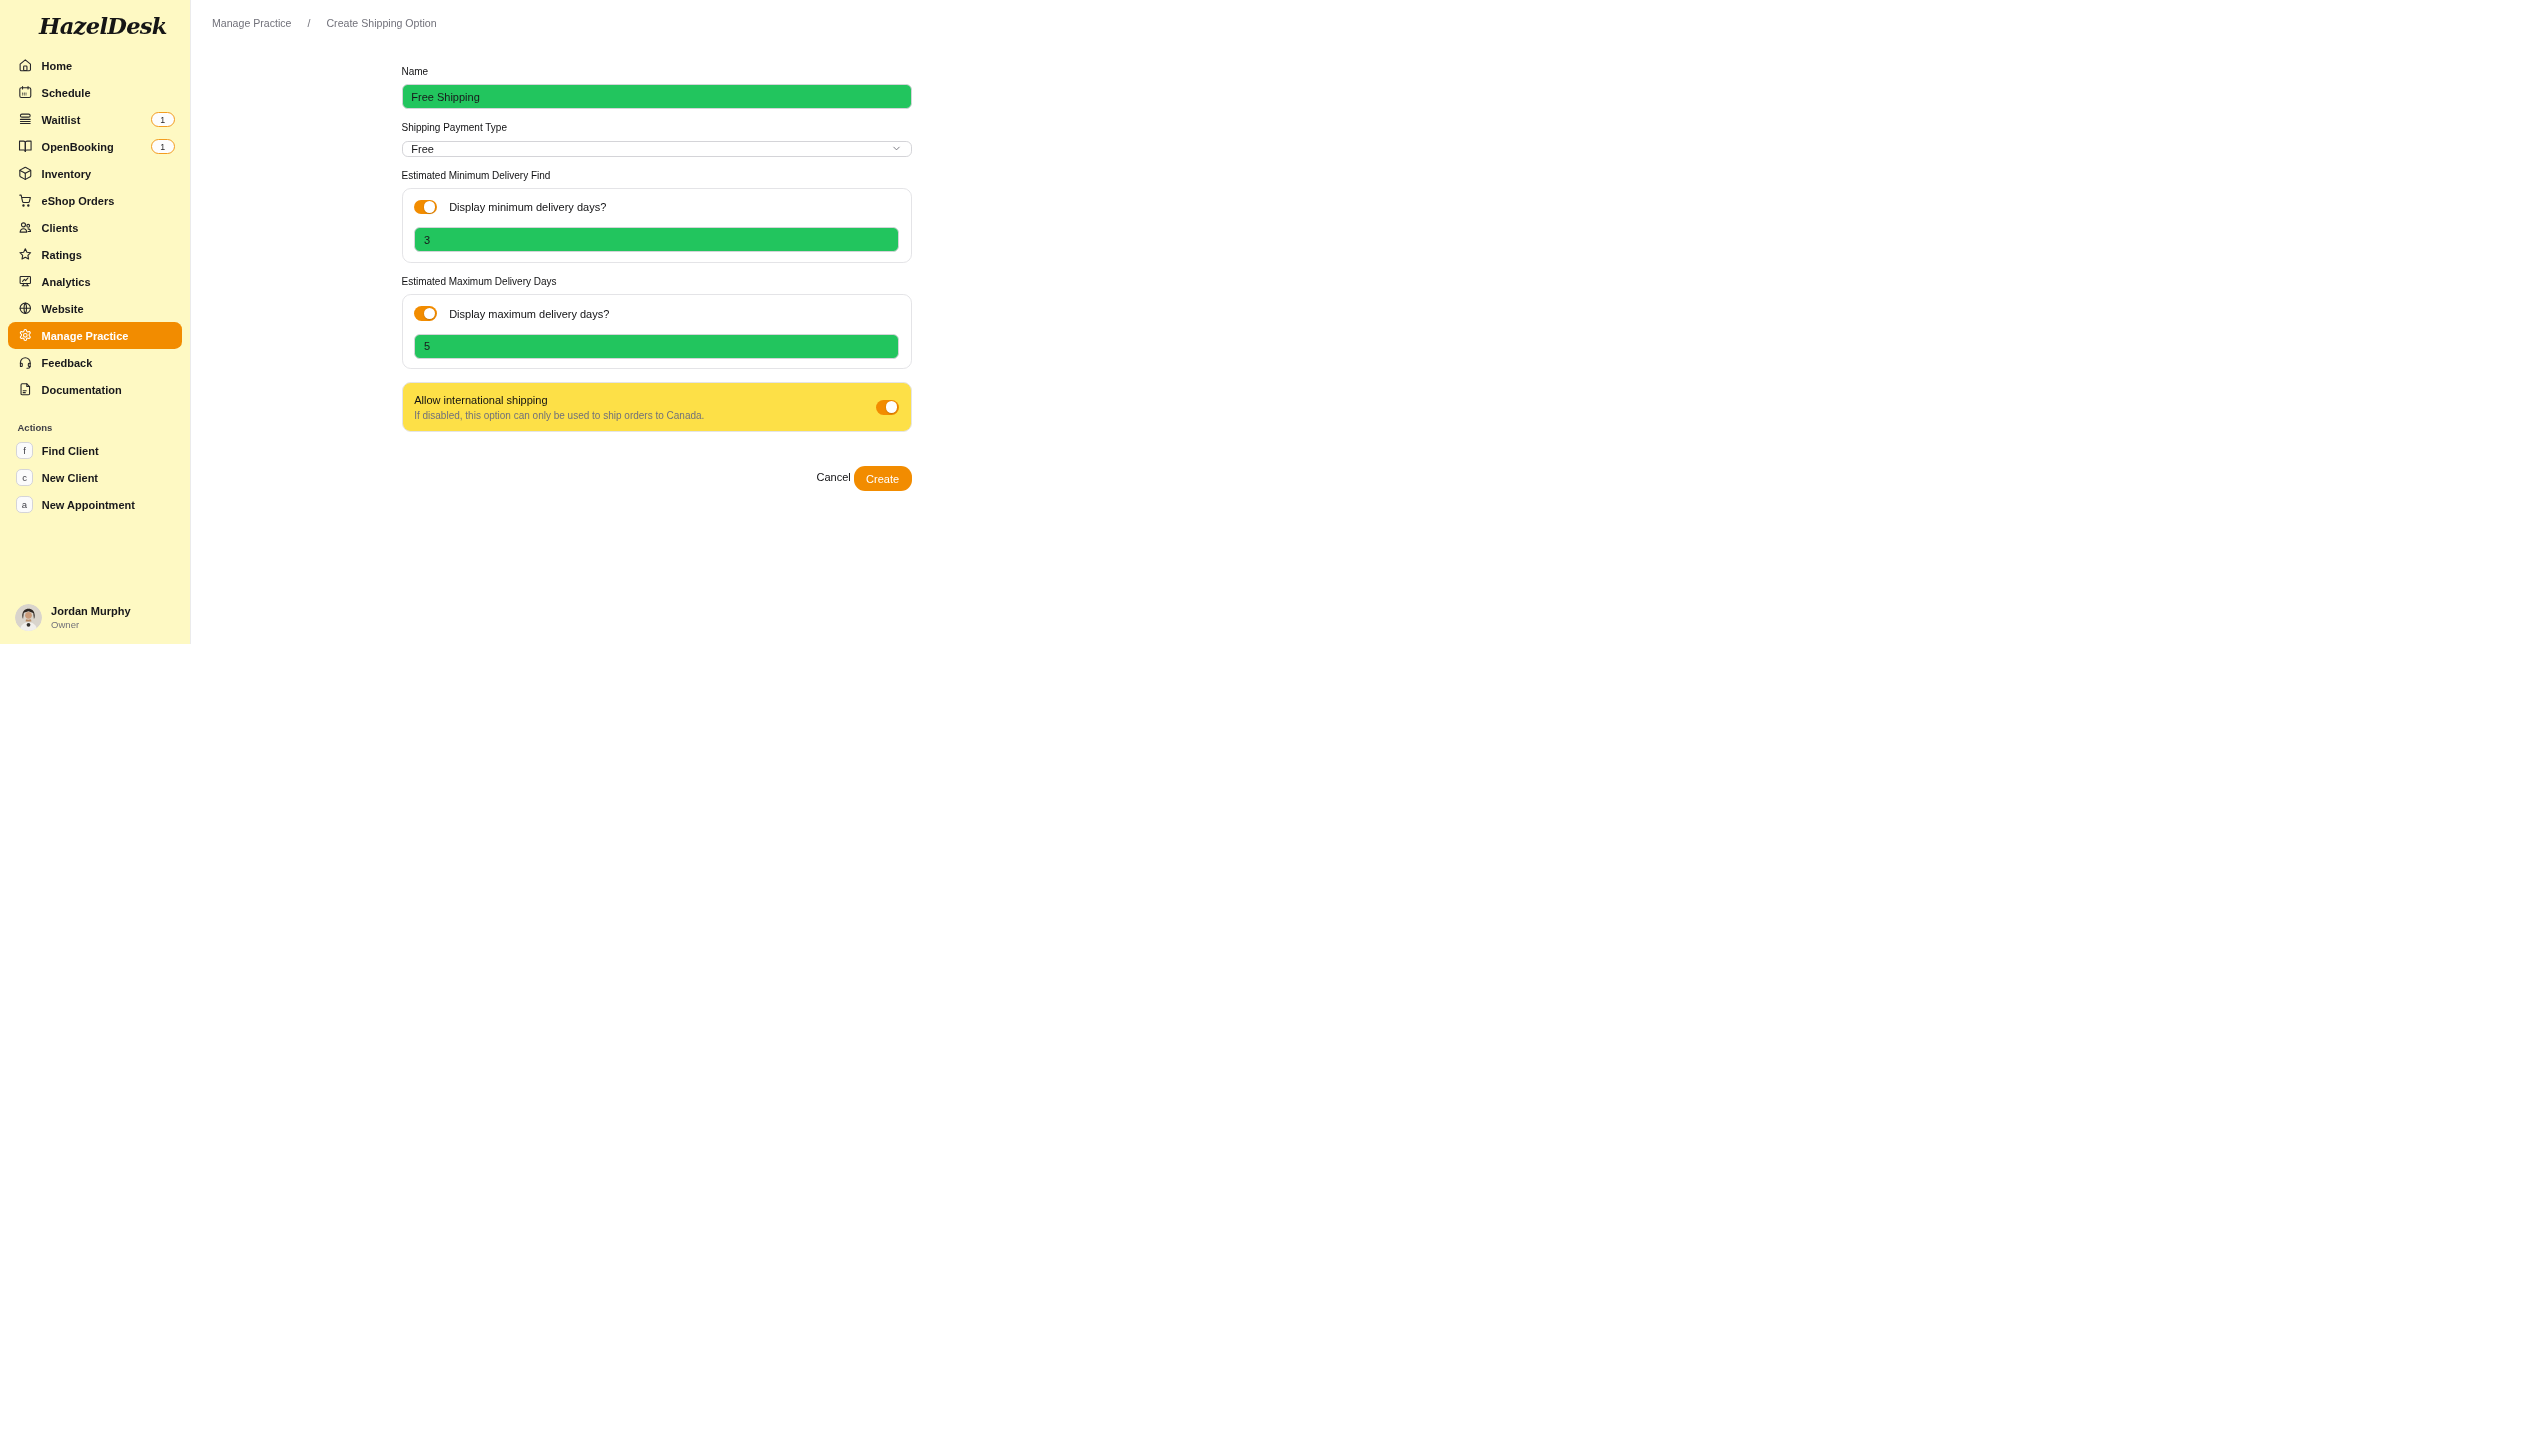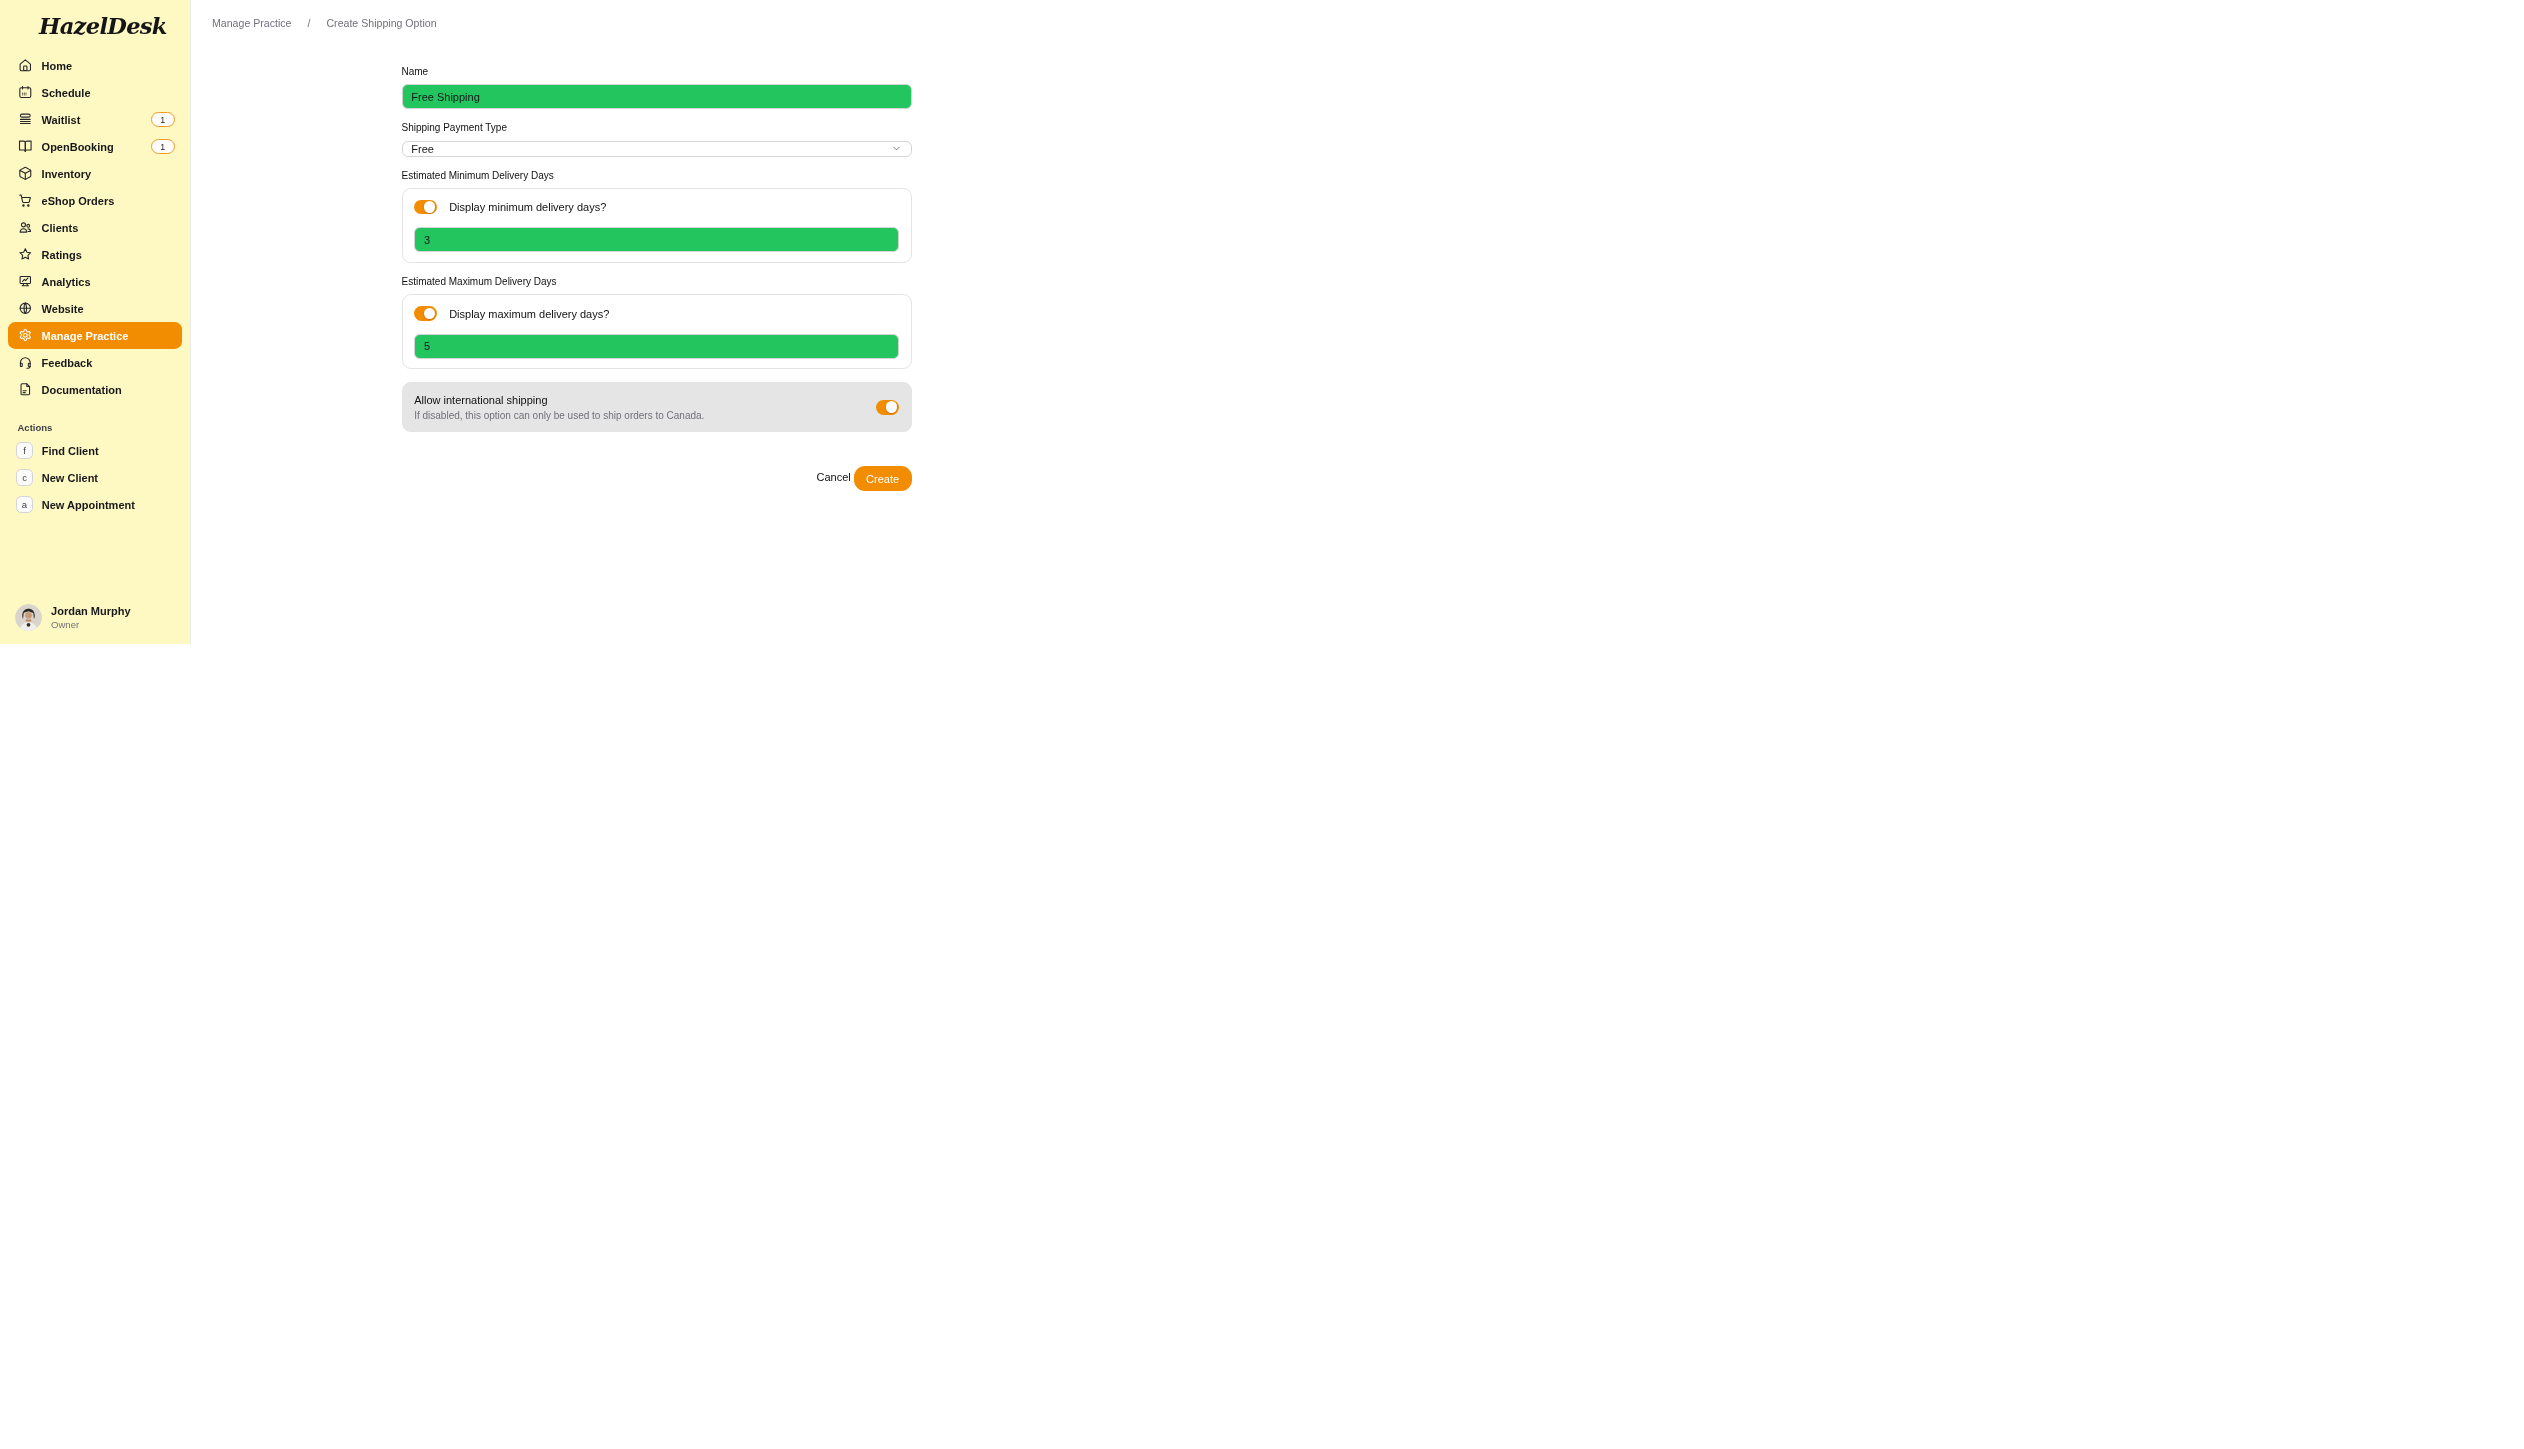--- a/index.html
+++ b/index.html
@@ -106,21 +106,21 @@
     background:#F28C00; position:relative; cursor:pointer; flex:0 0 22.6px;
   }
   .toggle .knob {
     position:absolute; top:1.5px; right:1.5px;
     width:11.7px; height:11.7px; border-radius:50%;
     background:#fff; box-shadow:0 0.7px 1.5px rgba(0,0,0,.25);
   }
 
   .intl-card {
     border:0.7px solid #e4e4e7; border-radius:8.8px;
-    background:#e5e5e5; padding:10.2px 11.7px;
+    background:#fde047; padding:10.2px 11.7px;
     margin-top:10.2px;
     display:flex; align-items:center; justify-content:space-between;
   }
   .intl-title { font-size:11px; font-weight:500; color:#111113; }
   .intl-desc { font-size:10px; color:#71717a; margin-top:4.4px; }
 
   .btn-row { display:flex; align-items:flex-start; justify-content:flex-end; margin-top:34px; }
   .btn-text {
     background:none; border:none; font-size:11px; font-weight:500; color:#111113;
     cursor:pointer; font-family:"Liberation Sans", sans-serif; padding:4.4px 2.9px;
@@ -337,21 +337,21 @@
       <div class="field-label">Shipping Payment Type</div>
       <div class="select">
         <span>Free</span>
         <svg viewBox="0 0 24 24">
             <path d="m6 9 6 6 6-6"></path>
           </svg>
       </div>
     </div>
 
     <div class="field-group">
-      <div class="field-label">Estimated Minimum Delivery Days</div>
+      <div class="field-label">Estimated Minimum Delivery Find</div>
       <div class="card">
         <div class="toggle-row">
           <div class="toggle on">
               <div class="knob"></div>
             </div>
           <span class="toggle-row-label">Display minimum delivery days?</span>
         </div>
         <input class="text-input" type="text" value="3" style="">
       </div>
     </div>

